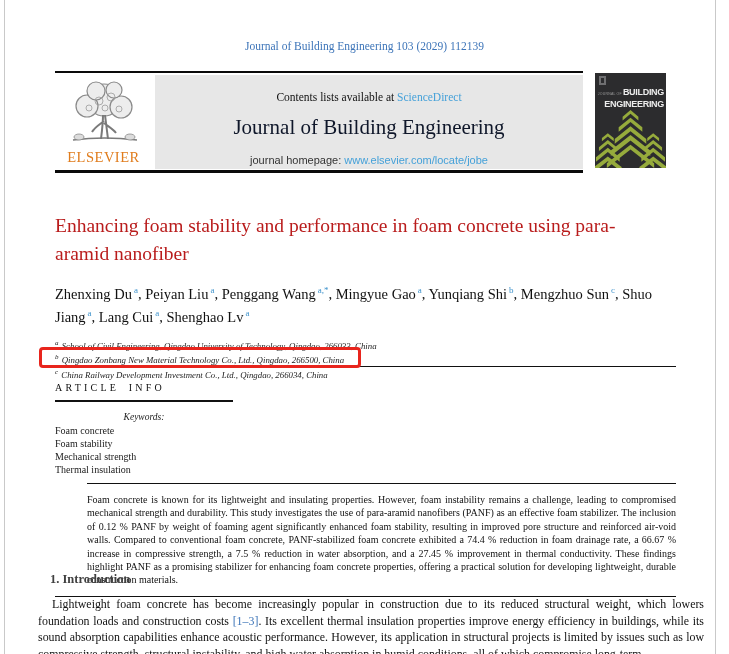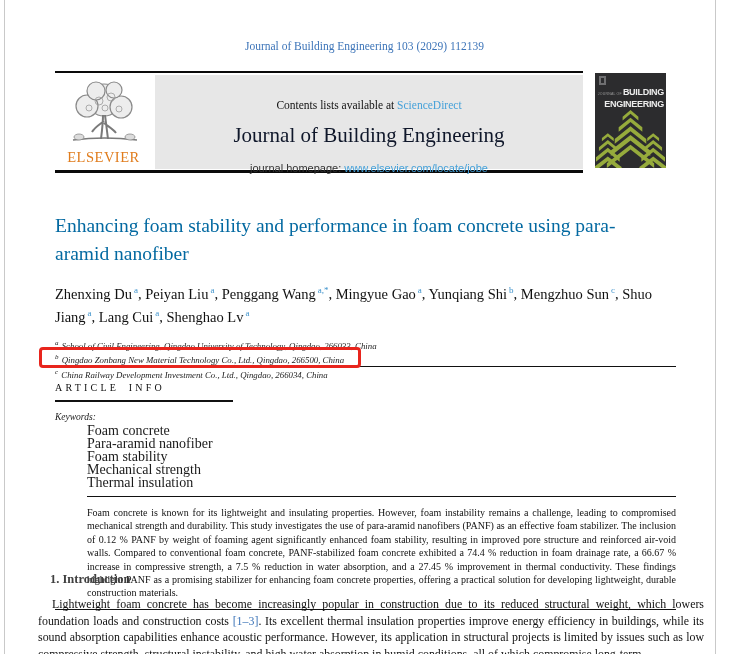--- a/index.html
+++ b/index.html
@@ -13,57 +13,57 @@
                   font-size:11.5px; color:#3c74b8; }
 
   
   .masthead { position:absolute; left:55px; top:71px; width:528px; }
   .rule-top { height:2px; background:#0a0a0a; }
   .rule-bottom { height:3px; background:#0a0a0a; }
   .mast-body { position:relative; height:97px; }
   .logo { position:absolute; left:0; top:2px; width:97px; height:94px; text-align:center; }
   .elsevier-word { font-size:14.5px; color:#e07c1c; letter-spacing:0.5px; margin-top:-2px; }
   .band { position:absolute; left:100px; right:0; top:2px; bottom:1px; background:#e7e7e7;
-          text-align:center; padding-top:24px; }
+          text-align:center; padding-top:16px; }
   .contents-line { font-size:11.5px; color:#111; }
   .contents-line a { color:#45a1d9; text-decoration:none; }
   .journal-title { font-size:21px; color:#0f172a; margin-top:12px; }
   .homepage-line { font-family:"Liberation Sans", sans-serif; font-size:11px; color:#333; margin-top:14px; }
   .homepage-line a { color:#45a1d9; text-decoration:none; }
 
   
   .cover { position:absolute; left:595px; top:73px; width:71px; height:95px; background:#2c2c2e; overflow:hidden; }
   .emblem { position:absolute; left:4px; top:3px; width:7px; height:9px; background:#6f6f71; }
   .emblem:after { content:""; position:absolute; left:2px; top:2px; width:3px; height:5px; background:#2c2c2e; }
   .cover-title { position:absolute; top:13px; left:2px; right:2px; text-align:right;
                  font-family:"Liberation Sans", sans-serif; color:#ededed; line-height:8px; }
   .cover-title .jof { font-size:3.5px; color:#9a9a9a; letter-spacing:0.2px; margin-right:1px; }
   .cover-title .big { font-size:9px; font-weight:bold; letter-spacing:-0.3px; }
   .trees { position:absolute; left:0; bottom:0; width:71px; height:62px; }
 
   
   .article-head { position:absolute; left:55px; top:212px; width:600px; }
-  .paper-title { font-size:19.5px; font-weight:normal; line-height:28px; color:#0369a1; }
+  .paper-title { font-size:19.5px; font-weight:normal; line-height:28px; color:#b91c1c; }
   .authors { margin-top:13px; font-size:14.5px; line-height:19px; color:#111; }
   .auth-sup { color:#3f93cc; font-size:9px; margin-left:2px; }
   .affiliations { margin-top:11px; }
   .affiliation { position:relative; font-style:italic; font-size:8.8px; line-height:11.6px; color:#222; }
   .affiliation sup { font-size:7px; margin-right:1px; }
   .hl-box { position:absolute; left:-16px; top:-5px; width:322px; height:21px;
             border:3px solid #e8251d; border-radius:4px; z-index:5; pointer-events:none; }
 
   
   .info-section { position:absolute; left:55px; top:366px; width:621px; border-top:1px solid #111; padding-top:15px; }
   .cols { display:flex;flex-direction:column; }
   .col-left { width:178px; }
   .col-right { flex:1; margin-left:32px; }
   .col-head { font-size:10px; letter-spacing:3.2px; word-spacing:4px; color:#111; }
   .col-rule { height:1.5px; background:#111; margin-top:7px; margin-bottom:9px; }
-  .kw-label { font-style:italic; font-size:9.5px; line-height:13px; }
-  .keyword { font-size:14px; line-height:13px;margin-left:32px; }
+  .kw-label { font-style:italic; font-size:9.5px; line-height:13px;text-align:center; }
+  .keyword { font-size:10px; line-height:13px; }
   .abstract-text { font-size:10px; line-height:13.4px; text-align:justify; color:#111; }
   .bottom-rule { height:1.5px; background:#111; margin-top:9px; }
 
   
   .intro-heading { position:absolute; left:50px; top:572px; font-size:12.5px; font-weight:bold; color:#404040; }
   .intro-para { position:absolute; left:38px; top:596px; width:666px; font-size:11.9px;
                 line-height:16.6px; text-align:justify; text-indent:14px; color:#111; }
   .intro-para a { color:#3c74b8; text-decoration:none; }
 </style>
 </head>
@@ -148,21 +148,20 @@
 </div>
 
 <div class="info-section">
   <div class="cols">
     <div class="col-left">
       <div class="col-head">ARTICLE INFO</div>
       <div class="col-rule"></div>
       <div class="kw-label">Keywords:</div>
       <div>
           <div class="keyword">Foam concrete</div>
-          <div class="keyword">Para-aramid nanofiber</div>
           <div class="keyword">Foam stability</div>
           <div class="keyword">Mechanical strength</div>
           <div class="keyword">Thermal insulation</div>
         </div>
     </div>
     <div class="col-right">
       <div class="col-rule"></div>
       <p class="abstract-text">Foam concrete is known for its lightweight and insulating properties. However, foam instability remains a challenge, leading to compromised mechanical strength and durability. This study investigates the use of para-aramid nanofibers (PANF) as an effective foam stabilizer. The inclusion of 0.12 % PANF by weight of foaming agent significantly enhanced foam stability, resulting in improved pore structure and reinforced air-void walls. Compared to conventional foam concrete, PANF-stabilized foam concrete exhibited a 74.4 % reduction in foam drainage rate, a 66.67 % increase in compressive strength, a 7.5 % reduction in water absorption, and a 27.45 % improvement in thermal conductivity. These findings highlight PANF as a promising stabilizer for enhancing foam concrete properties, offering a practical solution for developing lightweight, durable construction materials.</p>
     </div>
   </div>

